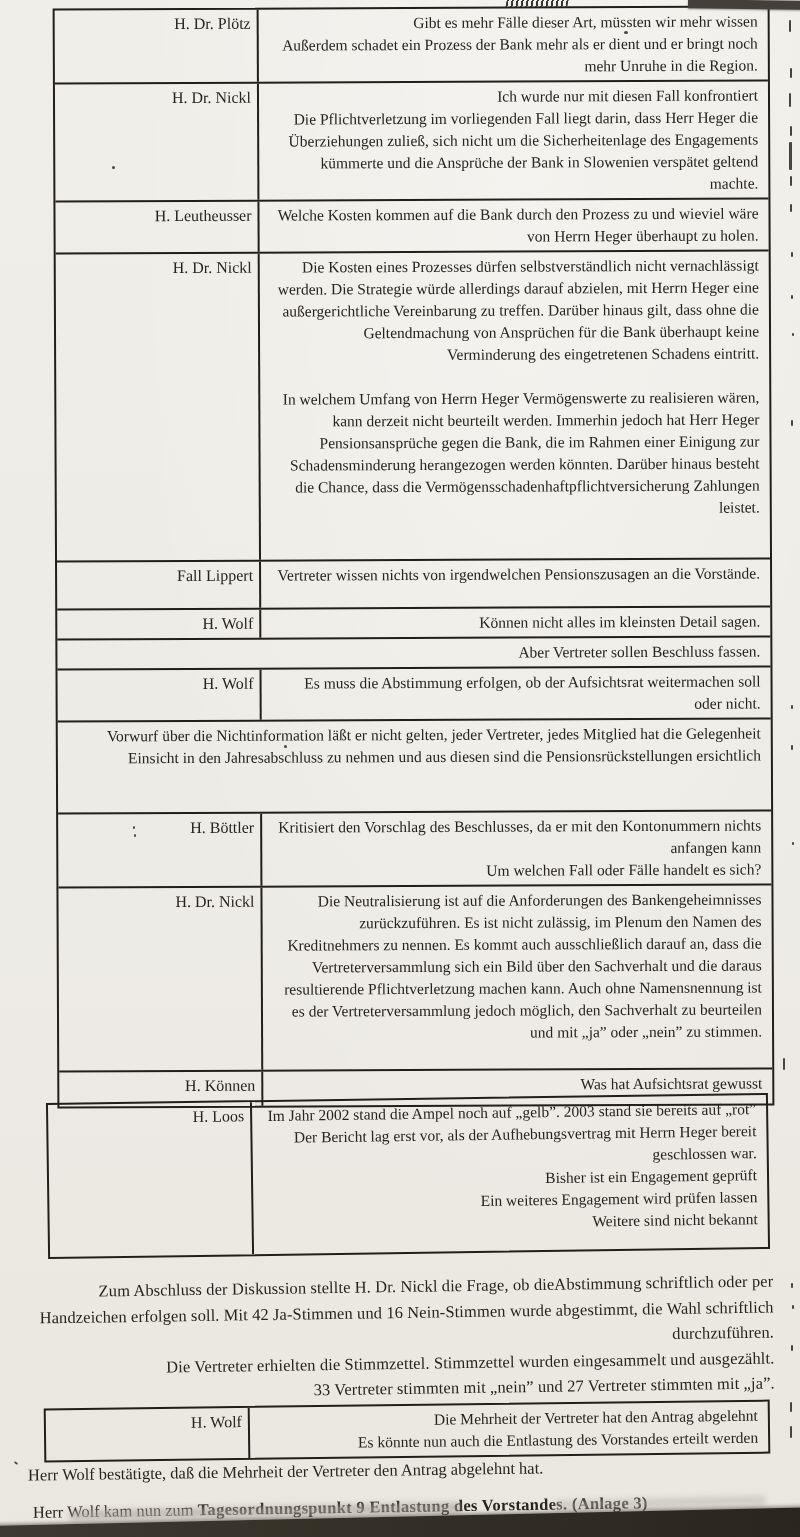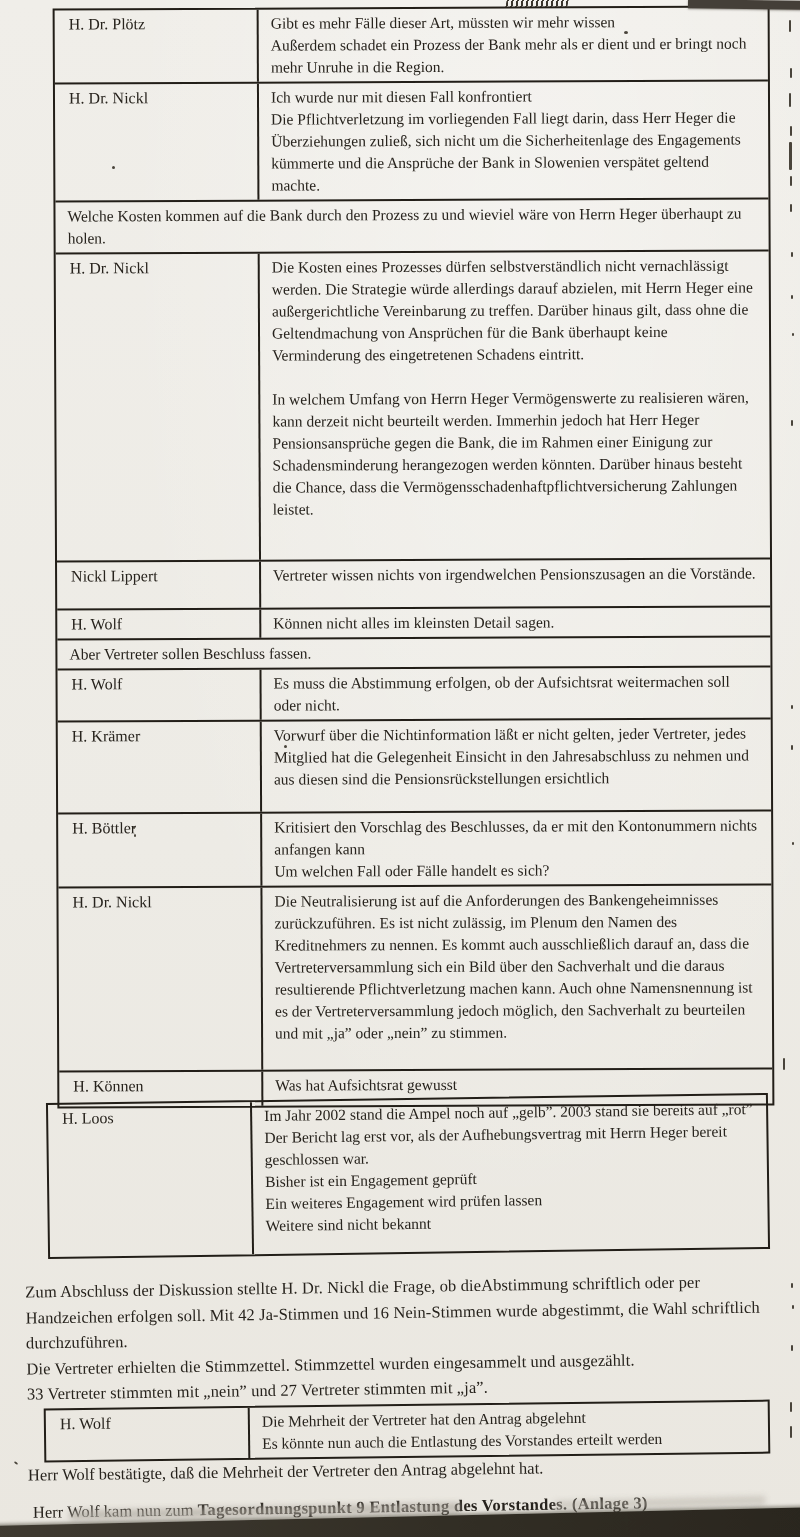--- a/index.html
+++ b/index.html
@@ -7,20 +7,21 @@
     width:800px;height:1537px;overflow:hidden;position:relative;
     background:
       radial-gradient(ellipse at 65% 15%, rgba(255,255,255,0.30), transparent 55%),
       linear-gradient(180deg,#f0eee9 0%, #edebe5 55%, #eae7e0 100%);
     font-family:"Liberation Serif","DejaVu Serif",serif;
     color:#2a2620;
   }
   .scan{
     position:absolute;inset:0;
     filter:blur(0.28px) contrast(1.03);
+    text-align:right;
   }
   .doc-table{
     position:absolute;
     border:2px solid #25211b;
     background:transparent;
   }
   .trow{display:flex;align-items:stretch;border-top:2px solid #25211b;}
   .trow:first-child{border-top:none;}
   .cname{
     flex:0 0 182px;border-right:2px solid #25211b;
@@ -68,45 +69,45 @@
       <div class="cname">H. Dr. Plötz</div>
       <div class="ctext">Gibt es mehr Fälle dieser Art, müssten wir mehr wissen
 Außerdem schadet ein Prozess der Bank mehr als er dient und er bringt noch mehr Unruhe in die Region.</div>
     </div>
     <div class="trow" style="min-height:110px">
       <div class="cname">H. Dr. Nickl</div>
       <div class="ctext">Ich wurde nur mit diesen Fall konfrontiert
 Die Pflichtverletzung im vorliegenden Fall liegt darin, dass Herr Heger die Überziehungen zuließ, sich nicht um die Sicherheitenlage des Engagements kümmerte und die Ansprüche der Bank in Slowenien verspätet geltend machte.</div>
     </div>
     <div class="trow" style="min-height:46px">
+      <div class="cname">H. Leutheusser</div>
       <div class="ctext">Welche Kosten kommen auf die Bank durch den Prozess zu und wieviel wäre von Herrn Heger überhaupt zu holen.</div>
     </div>
     <div class="trow" style="min-height:306px">
       <div class="cname">H. Dr. Nickl</div>
       <div class="ctext">Die Kosten eines Prozesses dürfen selbstverständlich nicht vernachlässigt werden. Die Strategie würde allerdings darauf abzielen, mit Herrn Heger eine außergerichtliche Vereinbarung zu treffen. Darüber hinaus gilt, dass ohne die Geltendmachung von Ansprüchen für die Bank überhaupt keine Verminderung des eingetretenen Schadens eintritt.
 
 In welchem Umfang von Herrn Heger Vermögenswerte zu realisieren wären, kann derzeit nicht beurteilt werden. Immerhin jedoch hat Herr Heger Pensionsansprüche gegen die Bank, die im Rahmen einer Einigung zur Schadensminderung herangezogen werden könnten. Darüber hinaus besteht die Chance, dass die Vermögensschadenhaftpflichtversicherung Zahlungen leistet.</div>
     </div>
     <div class="trow" style="min-height:46px">
-      <div class="cname">Nickl Lippert</div>
+      <div class="cname">Fall Lippert</div>
       <div class="ctext">Vertreter wissen nichts von irgendwelchen Pensionszusagen an die Vorstände.</div>
     </div>
     <div class="trow" style="min-height:26px">
       <div class="cname">H. Wolf</div>
       <div class="ctext">Können nicht alles im kleinsten Detail sagen.</div>
     </div>
     <div class="trow" style="min-height:26px">
       <div class="ctext">Aber Vertreter sollen Beschluss fassen.</div>
     </div>
     <div class="trow" style="min-height:48px">
       <div class="cname">H. Wolf</div>
       <div class="ctext">Es muss die Abstimmung erfolgen, ob der Aufsichtsrat weitermachen soll oder nicht.</div>
     </div>
     <div class="trow" style="min-height:90px">
-      <div class="cname">H. Krämer</div>
       <div class="ctext">Vorwurf über die Nichtinformation läßt er nicht gelten, jeder Vertreter, jedes Mitglied hat die Gelegenheit Einsicht in den Jahresabschluss zu nehmen und aus diesen sind die Pensionsrückstellungen ersichtlich</div>
     </div>
     <div class="trow" style="min-height:68px">
       <div class="cname">H. Böttler</div>
       <div class="ctext">Kritisiert den Vorschlag des Beschlusses, da er mit den Kontonummern nichts anfangen kann
 Um welchen Fall oder Fälle handelt es sich?</div>
     </div>
     <div class="trow" style="min-height:182px">
       <div class="cname">H. Dr. Nickl</div>
       <div class="ctext">Die Neutralisierung ist auf die Anforderungen des Bankengeheimnisses zurückzuführen. Es ist nicht zulässig, im Plenum den Namen des Kreditnehmers zu nennen. Es kommt auch ausschließlich darauf an, dass die Vertreterversammlung sich ein Bild über den Sachverhalt und die daraus resultierende Pflichtverletzung machen kann. Auch ohne Namensnennung ist es der Vertreterversammlung jedoch möglich, den Sachverhalt zu beurteilen und mit „ja” oder „nein” zu stimmen.</div>

